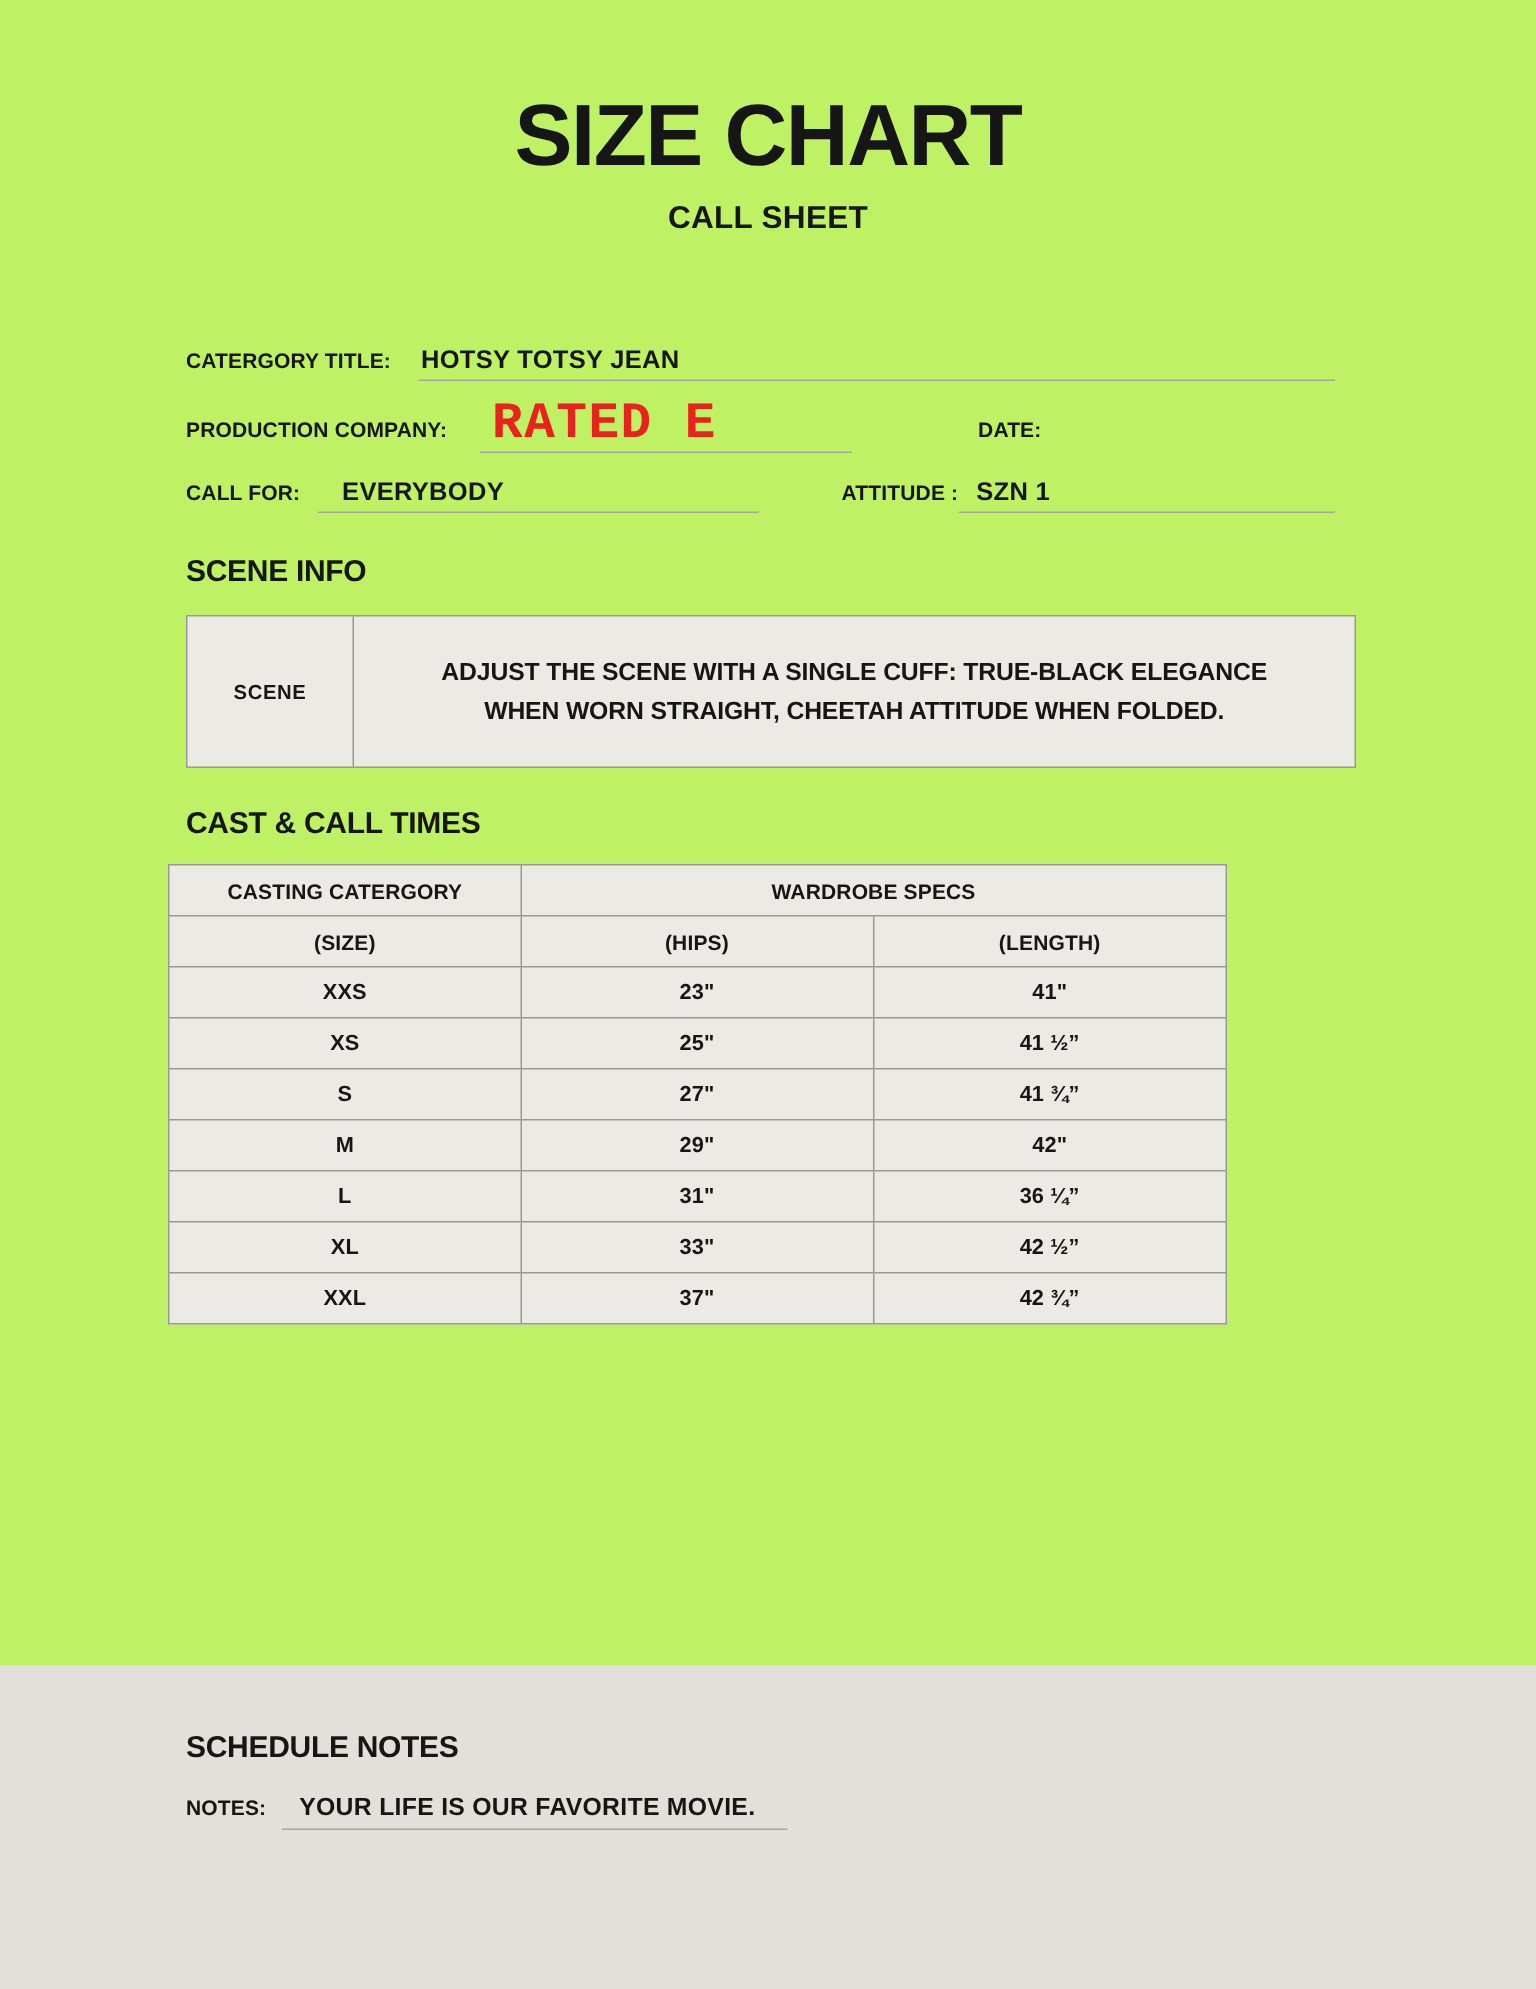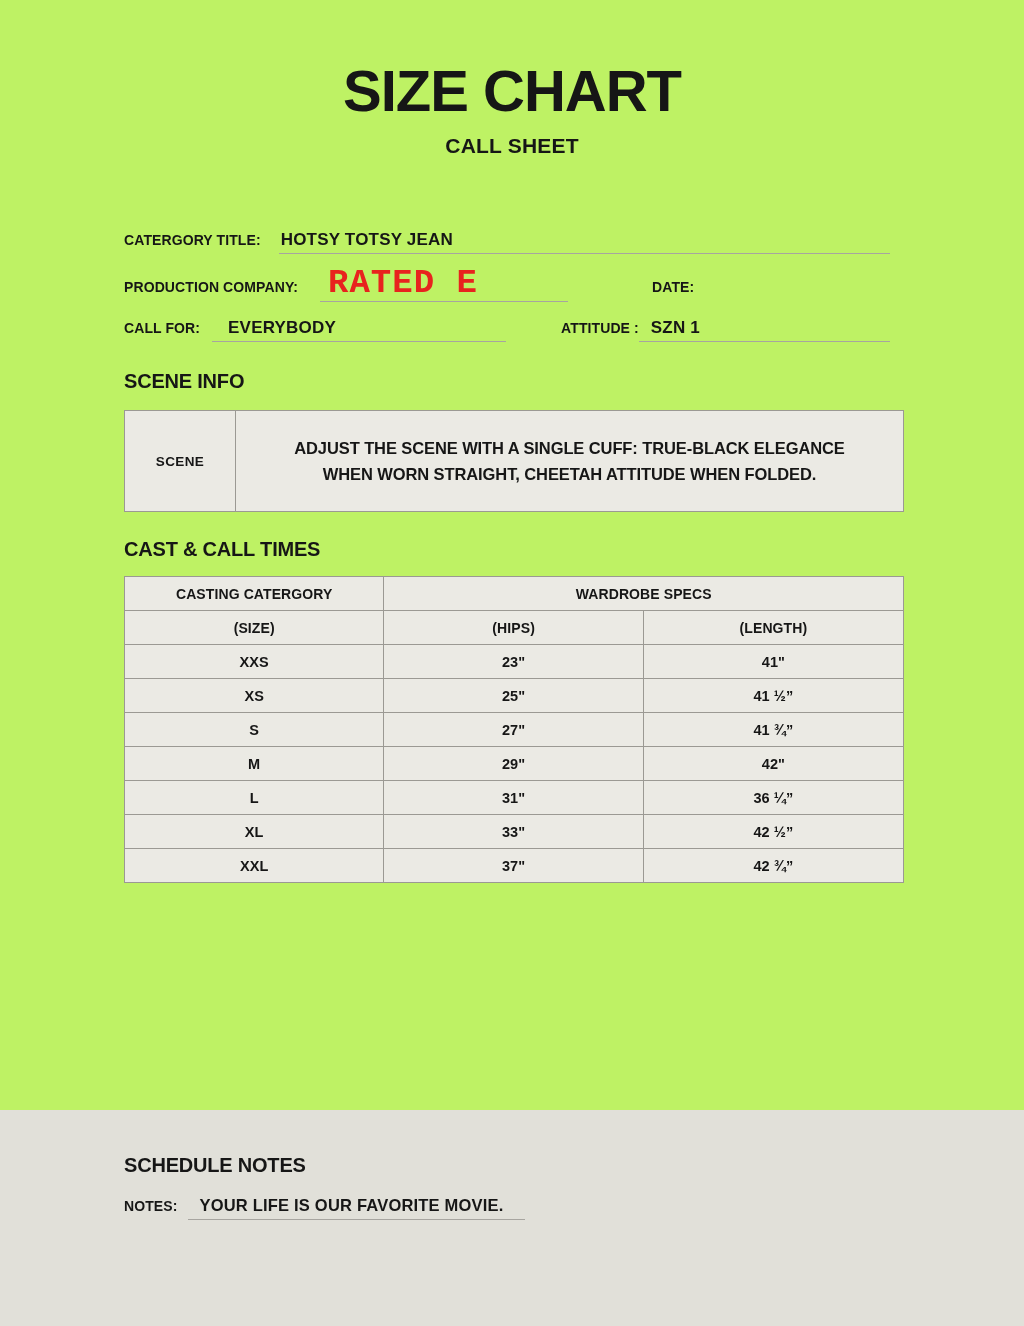--- a/index.html
+++ b/index.html
@@ -52,21 +52,21 @@
     font-size:13.5px; font-weight:bold; letter-spacing:0.4px; box-sizing:border-box;
   }
   .scene-cell-text { flex:1; display:flex; align-items:center; justify-content:center; }
   .scene-desc {
     max-width:578px; text-align:center; font-size:16.5px; font-weight:bold;
     line-height:26px; letter-spacing:-0.1px; margin:0;
   }
 
   
   .size-table {
-    position:absolute; top:576px; left:124px; width:780px;
+    position:absolute; top:576px; left:112px; width:706px;
     border-collapse:collapse; table-layout:fixed; background:#ebeae4;
   }
   .size-table th, .size-table td {
     border:1px solid #9b9993; height:33px; text-align:center; vertical-align:middle;
     font-weight:bold; padding:0;
   }
   .size-table th { font-size:14px; letter-spacing:0.1px; }
   .size-table td { font-size:14.5px; letter-spacing:0.1px; }
 
   

